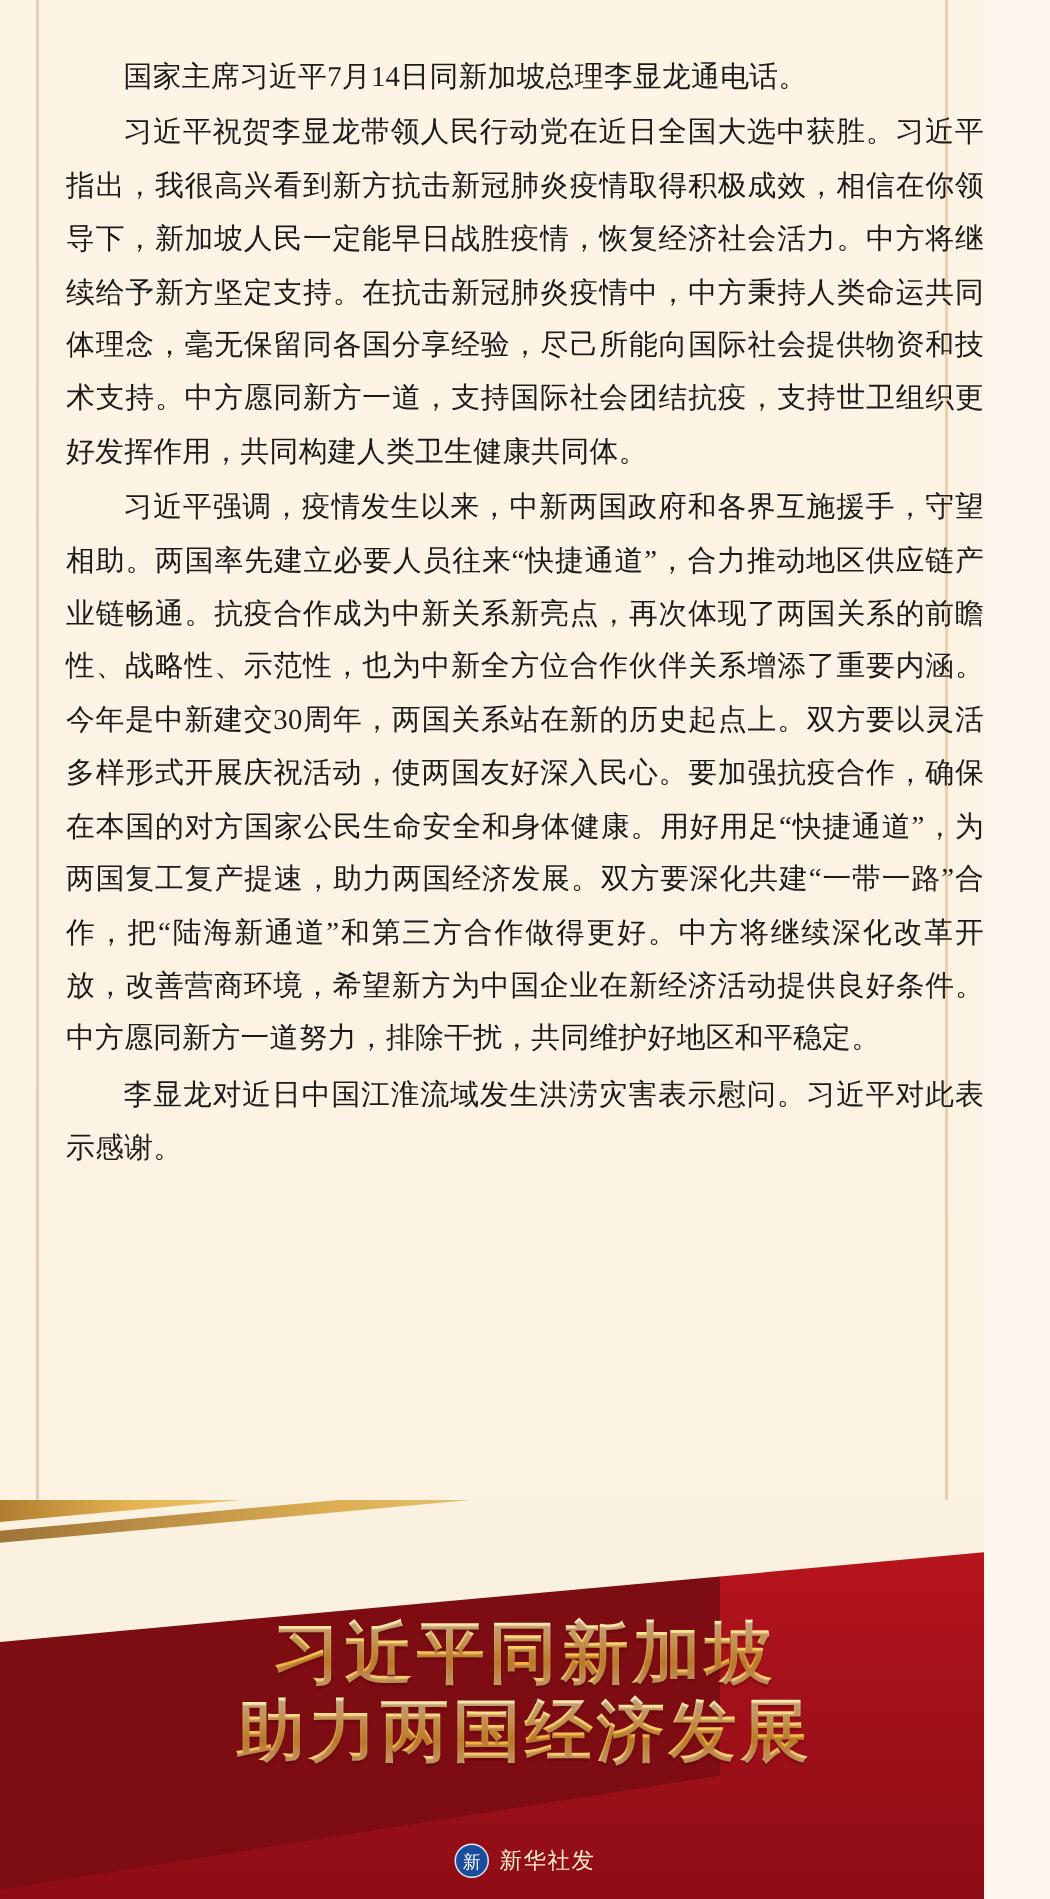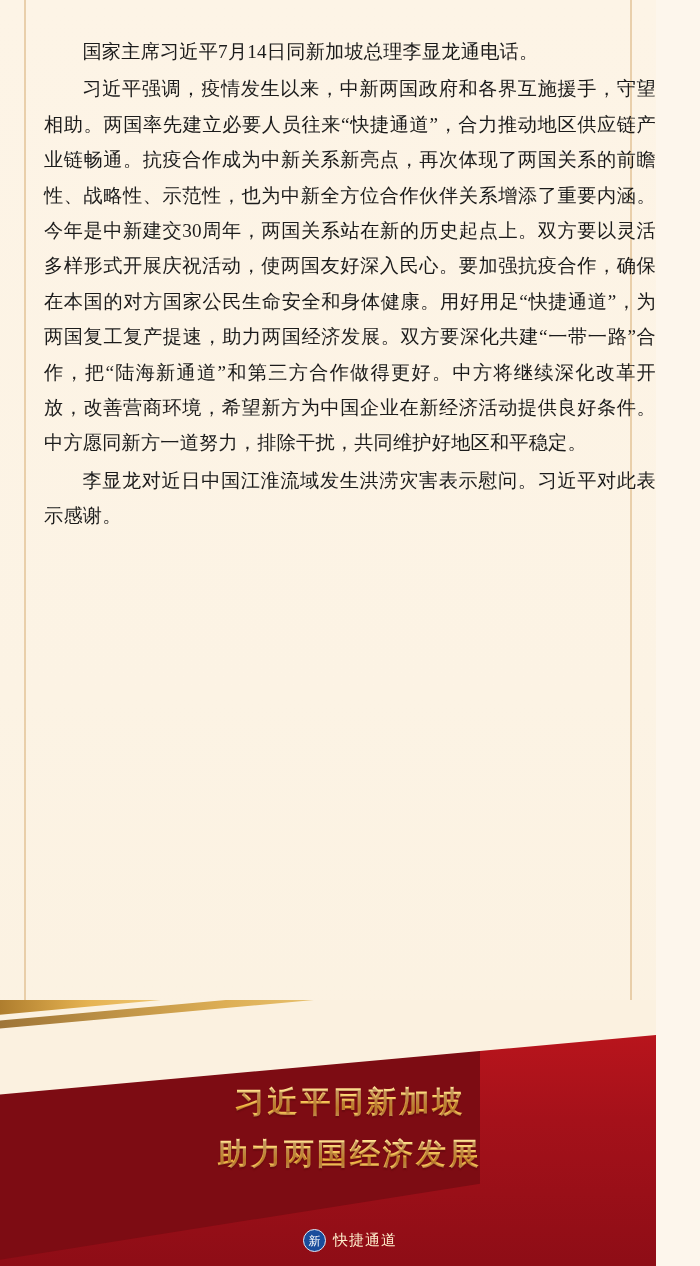--- a/index.html
+++ b/index.html
@@ -127,21 +127,21 @@
   .title-block {
     position: absolute;
     left: 0;
     right: 0;
     top: 76px;
     text-align: center;
   }
   .title-line {
     font-family: "Liberation Sans", "DejaVu Sans", sans-serif;
     font-weight: bold;
-    font-size: 30px;
+    font-size: 45px;
     line-height: 52px;
     letter-spacing: 3px;
     background: linear-gradient(180deg, #fff6cf 0%, #ffd873 38%, #f0b43c 62%, #ffeab0 100%);
     -webkit-background-clip: text;
     background-clip: text;
     color: transparent;
     -webkit-text-fill-color: transparent;
     text-shadow: 0 2px 1px rgba(80,8,10,.35);
   }
   .credit {
@@ -178,37 +178,38 @@
 </head>
 <body>
 
 <div class="poster">
 
   <div class="left-rule"></div>
   <div class="right-rule"></div>
 
   <div class="article">
     <p class="lead">国家主席习近平7月14日同新加坡总理李显龙通电话。</p>
+    <p>习近平祝贺李显龙带领人民行动党在近日全国大选中获胜。习近平指出，我很高兴看到新方抗击新冠肺炎疫情取得积极成效，相信在你领导下，新加坡人民一定能早日战胜疫情，恢复经济社会活力。中方将继续给予新方坚定支持。在抗击新冠肺炎疫情中，中方秉持人类命运共同体理念，毫无保留同各国分享经验，尽己所能向国际社会提供物资和技术支持。中方愿同新方一道，支持国际社会团结抗疫，支持世卫组织更好发挥作用，共同构建人类卫生健康共同体。</p>
     <p>习近平强调，疫情发生以来，中新两国政府和各界互施援手，守望相助。两国率先建立必要人员往来“快捷通道”，合力推动地区供应链产业链畅通。抗疫合作成为中新关系新亮点，再次体现了两国关系的前瞻性、战略性、示范性，也为中新全方位合作伙伴关系增添了重要内涵。今年是中新建交30周年，两国关系站在新的历史起点上。双方要以灵活多样形式开展庆祝活动，使两国友好深入民心。要加强抗疫合作，确保在本国的对方国家公民生命安全和身体健康。用好用足“快捷通道”，为两国复工复产提速，助力两国经济发展。双方要深化共建“一带一路”合作，把“陆海新通道”和第三方合作做得更好。中方将继续深化改革开放，改善营商环境，希望新方为中国企业在新经济活动提供良好条件。中方愿同新方一道努力，排除干扰，共同维护好地区和平稳定。</p>
     <p>李显龙对近日中国江淮流域发生洪涝灾害表示慰问。习近平对此表示感谢。</p>
   </div>
 
   <div class="banner">
     <div class="banner-bg"></div>
     <div class="wedge-dark"></div>
     <div class="wedge-cream"></div>
     <div class="stripe-gold"></div>
     <div class="stripe-gold2"></div>
 
     <div class="banner-inner">
       <div class="title-block">
         <div class="title-line">习近平同新加坡</div>
         <div class="title-line">助力两国经济发展</div>
       </div>
 
       <div class="credit">
         <span class="credit-logo">新</span>
-        <span class="credit-text">快捷通道</span>
+        <span class="credit-text">新华社发</span>
       </div>
     </div>
   </div>
 
 </div>
 
 </body></html>

